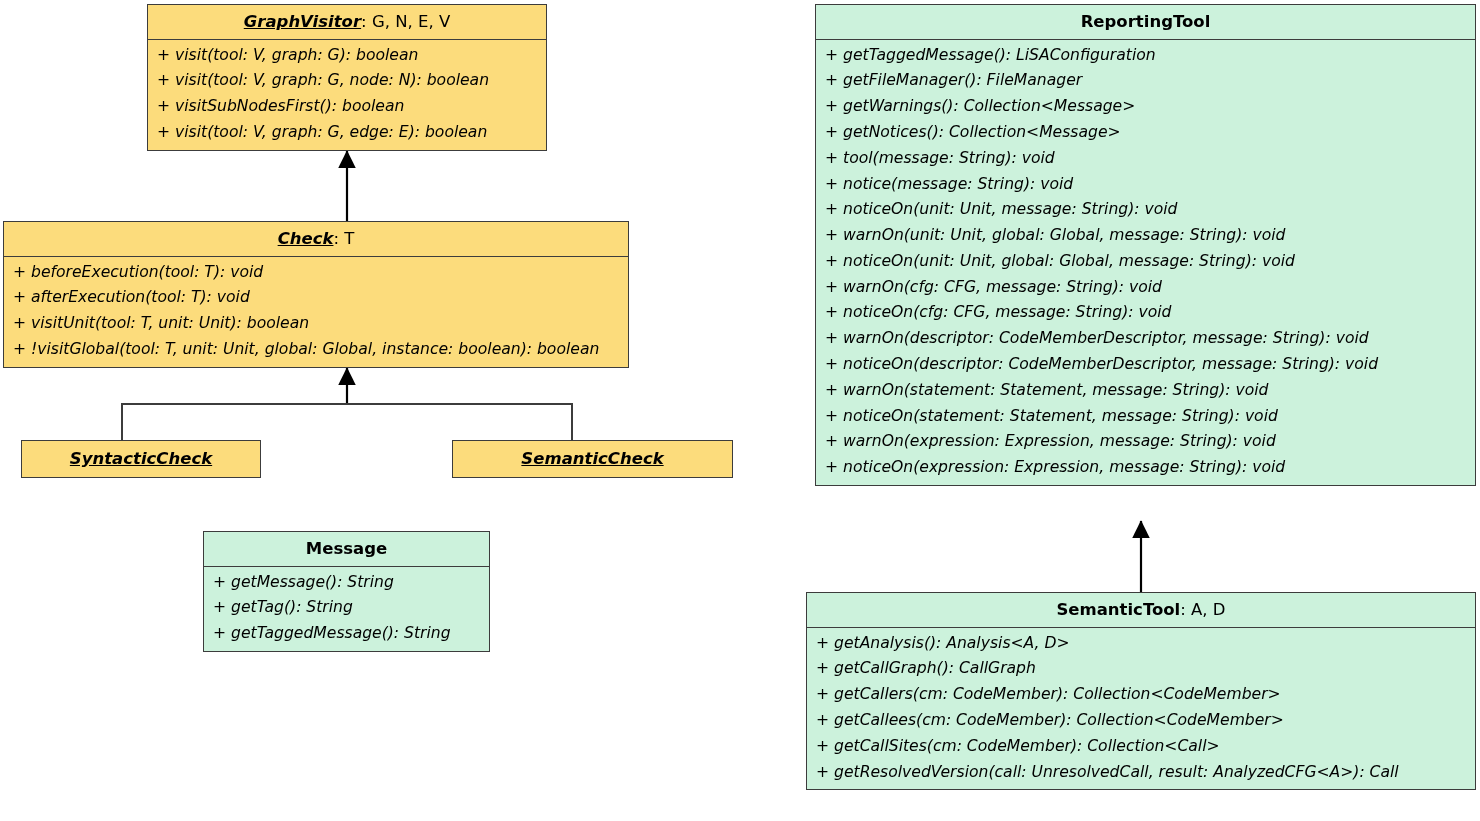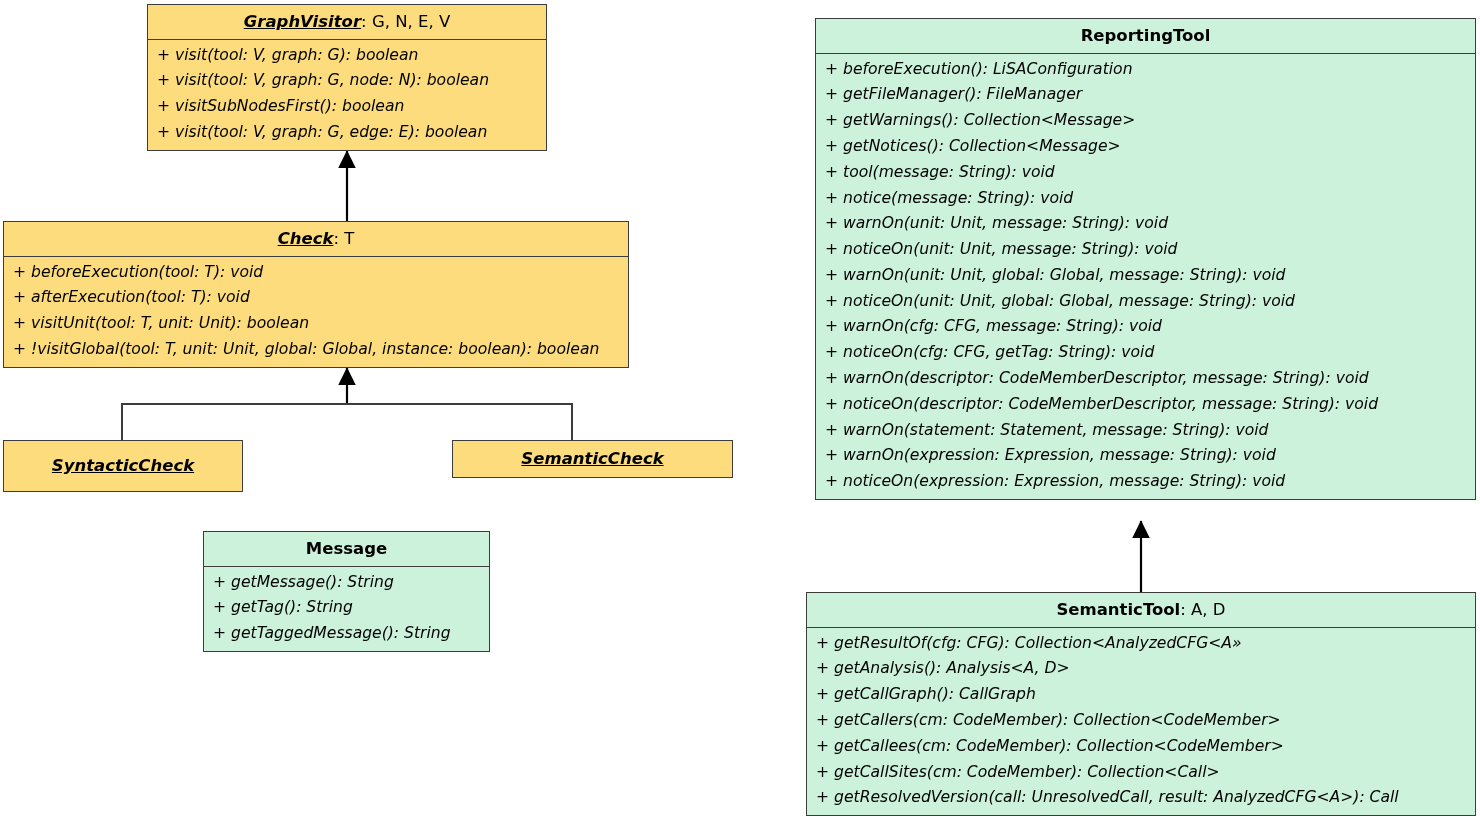--- a/index.html
+++ b/index.html
@@ -88,24 +88,24 @@
     line-height: 1.0;
     padding: 5.1px 8px 5.1px 9px;
     white-space: nowrap;
     overflow: hidden;
     text-overflow: clip;
   }
 
   
   #box-graphvisitor { left: 147px;  top: 4px;   width: 400px;  }
   #box-check        { left: 3px;    top: 221px; width: 626px;  }
-  #box-syntactic    { left: 3px;    top: 440px; width: 240px;  height: 52px; }
+  #box-syntactic    { left: 21px;    top: 440px; width: 240px;  height: 38px; }
   #box-semantic     { left: 452px;  top: 440px; width: 281px;  height: 38px; }
   #box-message      { left: 203px;  top: 531px; width: 287px;  }
-  #box-reporting    { left: 815px;  top: 18px;   width: 661px;  }
+  #box-reporting    { left: 815px;  top: 4px;   width: 661px;  }
   #box-semantictool { left: 806px;  top: 592px; width: 670px;  }
 </style>
 </head>
 <body>
 
 <div id="canvas">
 
   <svg id="connectors" viewBox="0 0 1480 821" width="1480" height="821">
     <defs>
       <marker id="genArrow" viewBox="0 0 12 12" refX="10.5" refY="6" markerWidth="9" markerHeight="9" orient="auto-start-reverse">
@@ -175,46 +175,45 @@
       <div class="member">+ getTag(): String</div>
       <div class="member">+ getTaggedMessage(): String</div>
     </div>
   </div>
 
   <div class="uml-class green has-members" id="box-reporting">
     <div class="class-title">
       <span class="tname">ReportingTool</span>
     </div>
     <div class="class-members">
-      <div class="member">+ beforeExecution(): LiSAConfiguration</div>
+      <div class="member">+ getTaggedMessage(): LiSAConfiguration</div>
       <div class="member">+ getFileManager(): FileManager</div>
       <div class="member">+ getWarnings(): Collection&lt;Message&gt;</div>
       <div class="member">+ getNotices(): Collection&lt;Message&gt;</div>
       <div class="member">+ tool(message: String): void</div>
       <div class="member">+ notice(message: String): void</div>
-      <div class="member">+ warnOn(unit: Unit, message: String): void</div>
       <div class="member">+ noticeOn(unit: Unit, message: String): void</div>
       <div class="member">+ warnOn(unit: Unit, global: Global, message: String): void</div>
       <div class="member">+ noticeOn(unit: Unit, global: Global, message: String): void</div>
       <div class="member">+ warnOn(cfg: CFG, message: String): void</div>
-      <div class="member">+ noticeOn(cfg: CFG, getTag: String): void</div>
+      <div class="member">+ noticeOn(cfg: CFG, message: String): void</div>
       <div class="member">+ warnOn(descriptor: CodeMemberDescriptor, message: String): void</div>
       <div class="member">+ noticeOn(descriptor: CodeMemberDescriptor, message: String): void</div>
       <div class="member">+ warnOn(statement: Statement, message: String): void</div>
+      <div class="member">+ noticeOn(statement: Statement, message: String): void</div>
       <div class="member">+ warnOn(expression: Expression, message: String): void</div>
       <div class="member">+ noticeOn(expression: Expression, message: String): void</div>
     </div>
   </div>
 
   <div class="uml-class green has-members" id="box-semantictool">
     <div class="class-title">
       <span class="tname">SemanticTool</span><span class="tparams">: A, D</span>
     </div>
     <div class="class-members">
-      <div class="member">+ getResultOf(cfg: CFG): Collection&lt;AnalyzedCFG&lt;A»</div>
       <div class="member">+ getAnalysis(): Analysis&lt;A, D&gt;</div>
       <div class="member">+ getCallGraph(): CallGraph</div>
       <div class="member">+ getCallers(cm: CodeMember): Collection&lt;CodeMember&gt;</div>
       <div class="member">+ getCallees(cm: CodeMember): Collection&lt;CodeMember&gt;</div>
       <div class="member">+ getCallSites(cm: CodeMember): Collection&lt;Call&gt;</div>
       <div class="member">+ getResolvedVersion(call: UnresolvedCall, result: AnalyzedCFG&lt;A&gt;): Call</div>
     </div>
   </div>
 
 </div>

